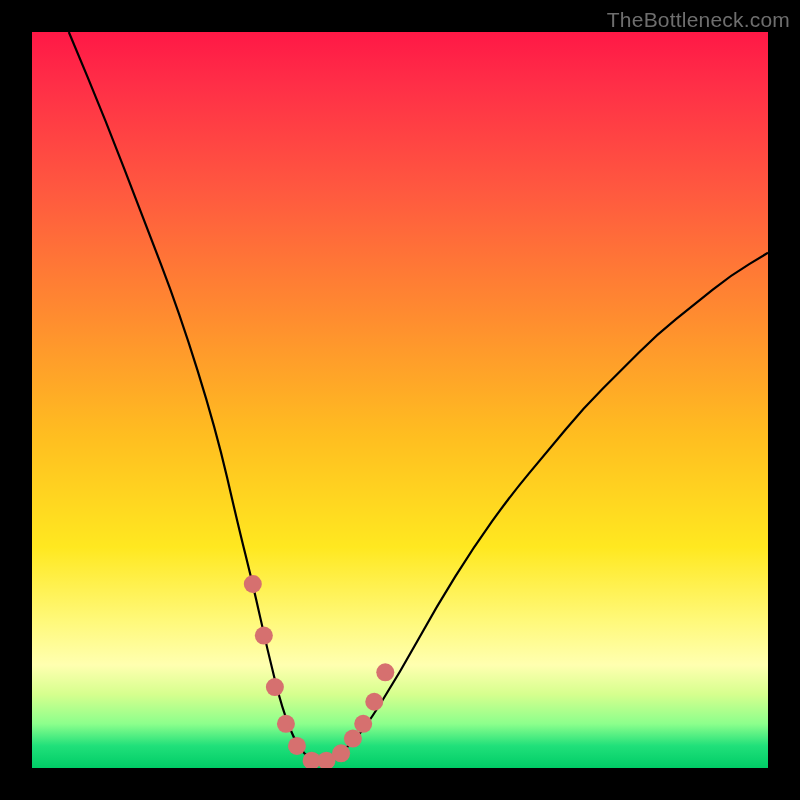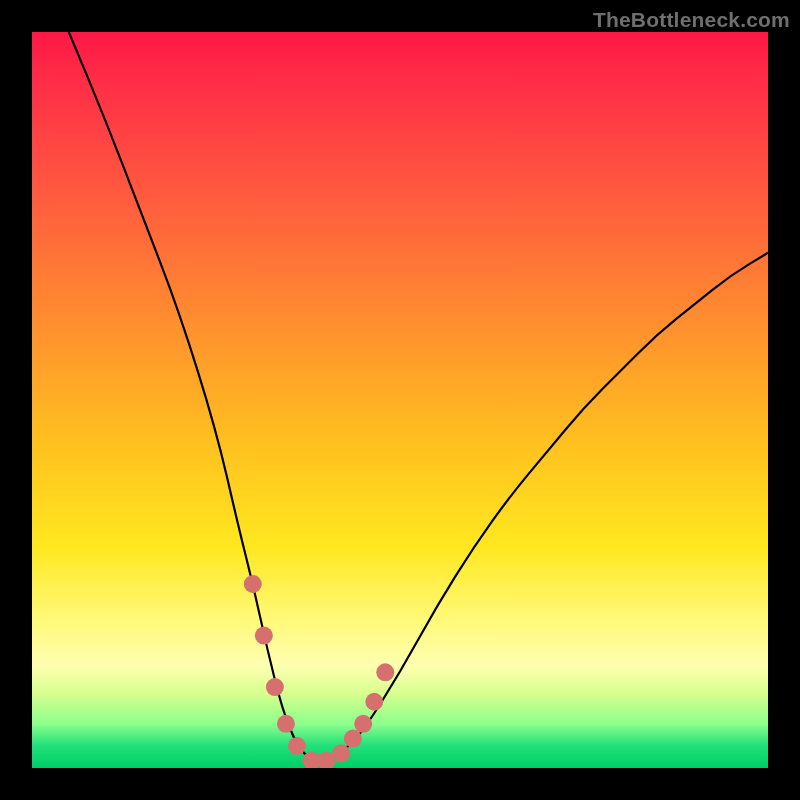--- a/index.html
+++ b/index.html
@@ -39,21 +39,21 @@
       #20e07a 97%,
       #00cc66 100%
     );
   }
   .watermark {
     position: absolute;
     top: 8px;
     right: 10px;
     color: #6e6e6e;
     font-size: 21px;
-    font-weight: 700;
+    font-weight: 400;
     letter-spacing: 0.2px;
     user-select: none;
   }
   svg.curve {
     position: absolute;
     left: 0; top: 0;
     width: 736px; height: 736px;
   }
 </style>
 </head>

